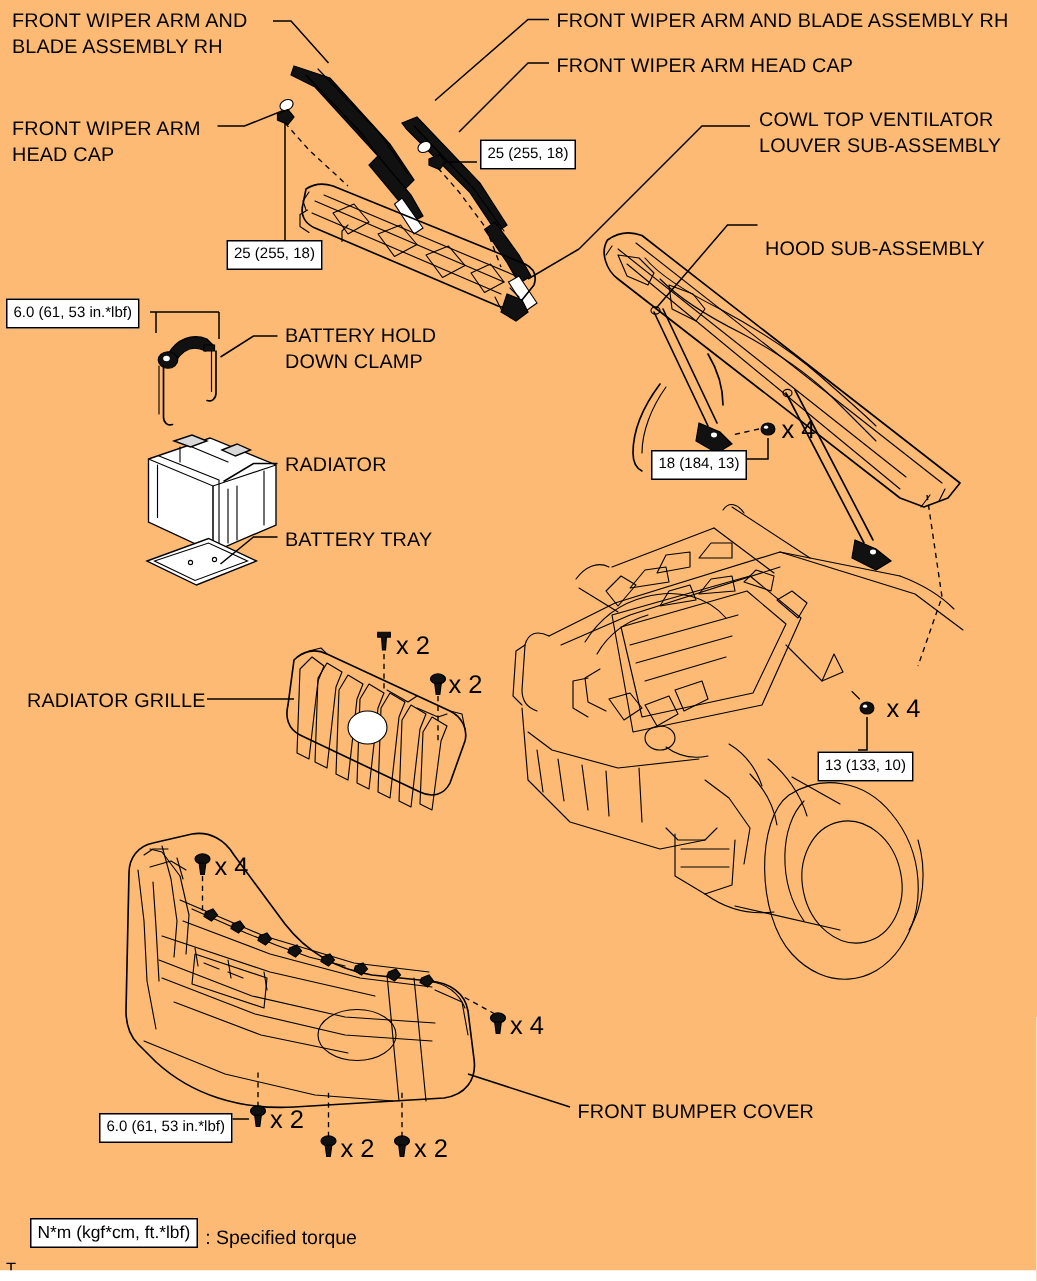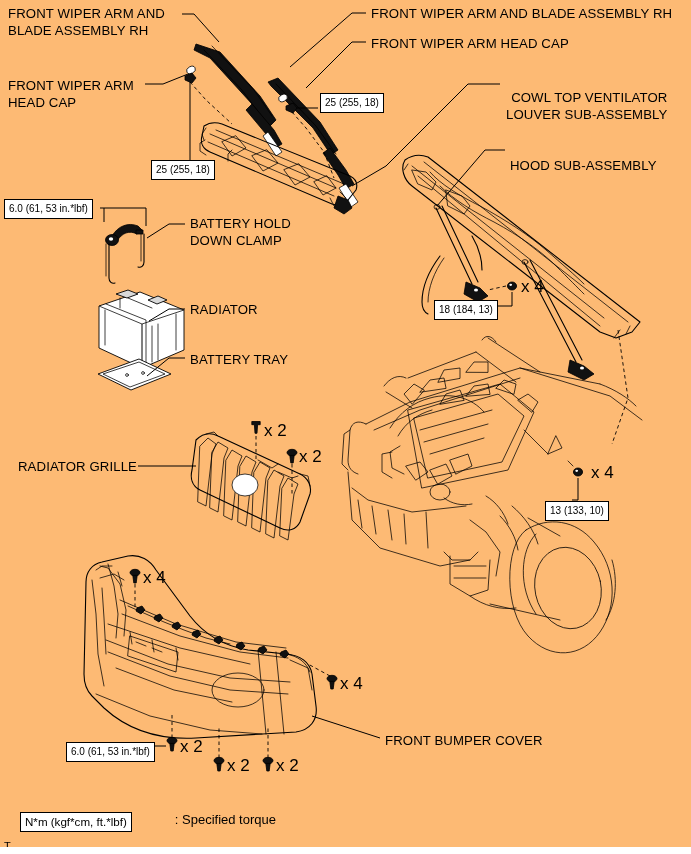--- a/index.html
+++ b/index.html
@@ -47,22 +47,21 @@
   .qty {
     position: absolute;
     font-size: 17px;
     line-height: 14px;
     white-space: nowrap;
     font-family: Liberation Sans, sans-serif;
   }
   .legend-row {
     position: absolute;
     display: flex;
-    align-items: flex-start;
-    gap: 38px;
+    align-items: flex-end;
   }
   .legend-box {
     border: 1.2px solid #000;
     background: #fff;
     font-size: 11.6px;
     line-height: 13px;
     padding: 2px 4px 3px 4px;
     white-space: nowrap;
   }
   .legend-text {
@@ -446,21 +445,21 @@
 
   </svg>
 
   <div>
     <div class="lbl" style="left:8px; top:6px;">FRONT WIPER ARM AND
 BLADE ASSEMBLY RH</div>
     <div class="lbl" style="left:8px; top:78px;">FRONT WIPER ARM
 HEAD CAP</div>
     <div class="lbl" style="left:371px; top:6px;">FRONT WIPER ARM AND BLADE ASSEMBLY RH</div>
     <div class="lbl" style="left:371px; top:36px;">FRONT WIPER ARM HEAD CAP</div>
-    <div class="lbl" style="left:506px; top:90px;text-align:right;">COWL TOP VENTILATOR
+    <div class="lbl" style="left:506px; top:72px;">COWL TOP VENTILATOR
 LOUVER SUB-ASSEMBLY</div>
     <div class="lbl" style="left:510px; top:142px;margin-top:16px;">HOOD SUB-ASSEMBLY</div>
     <div class="lbl" style="left:190px; top:216px;">BATTERY HOLD
 DOWN CLAMP</div>
     <div class="lbl" style="left:190px; top:302px;">RADIATOR</div>
     <div class="lbl" style="left:190px; top:352px;">BATTERY TRAY</div>
     <div class="lbl" style="left:18px; top:459px;">RADIATOR GRILLE</div>
     <div class="lbl" style="left:385px; top:733px;">FRONT BUMPER COVER</div>
   </div>
 

